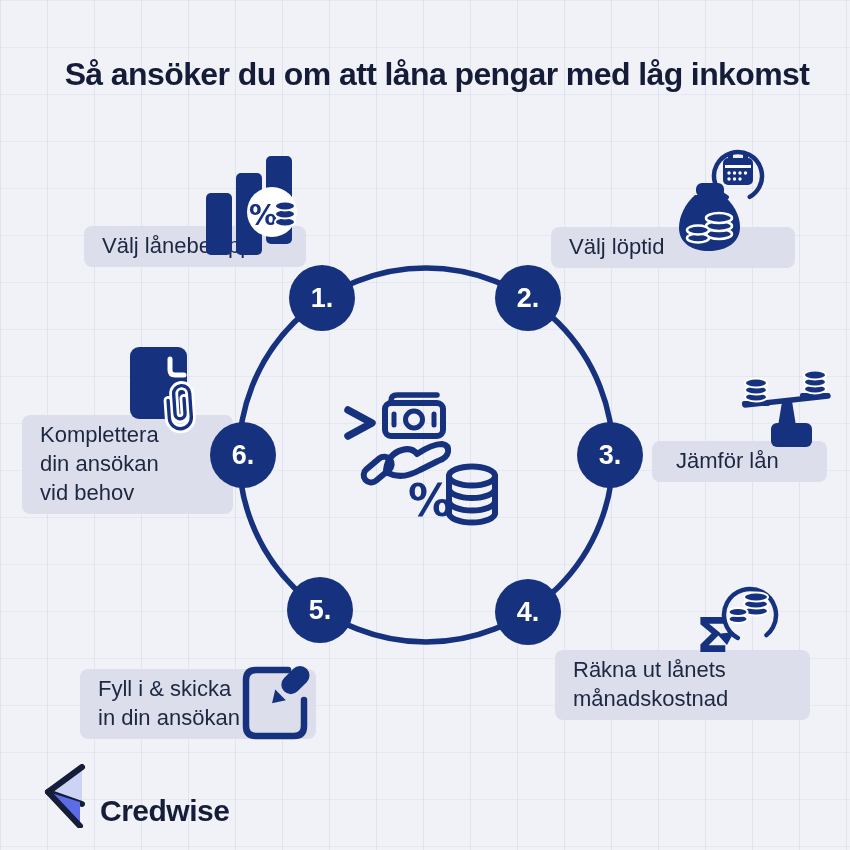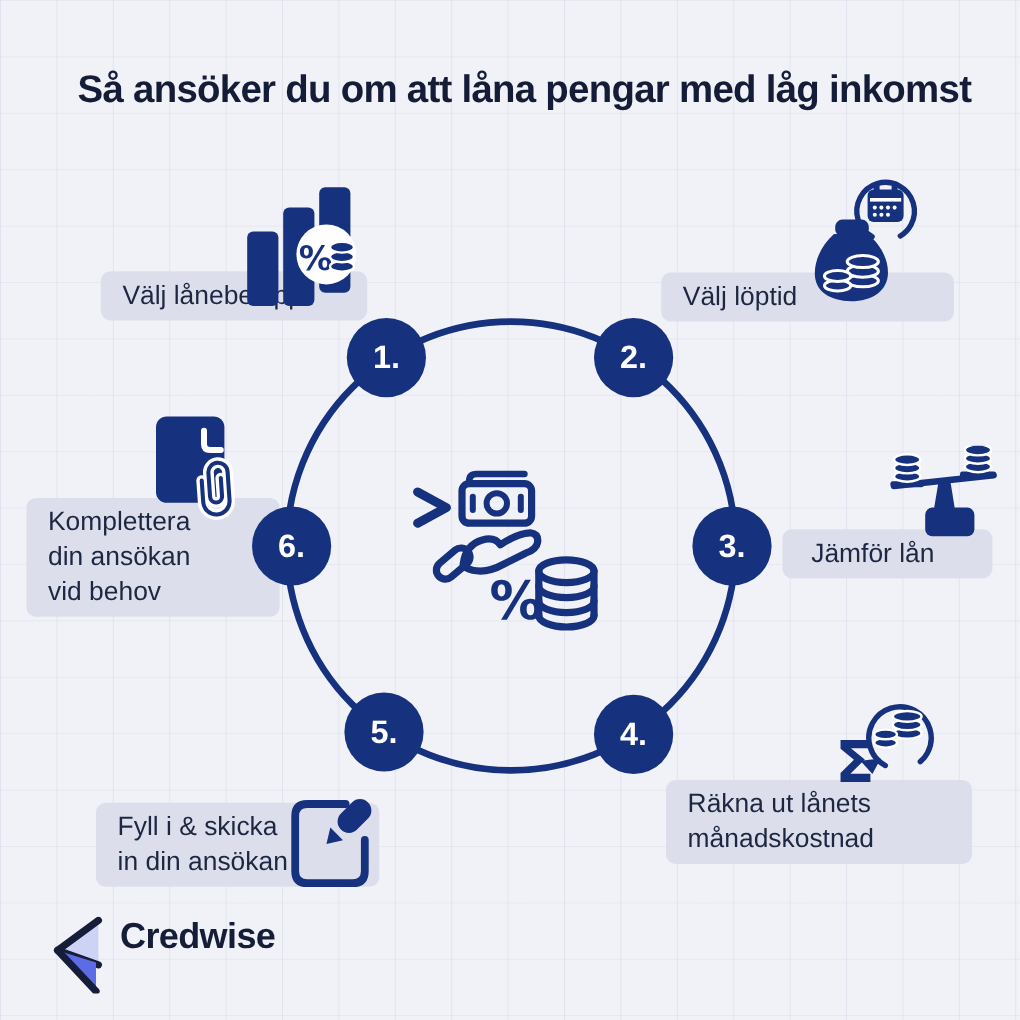--- a/index.html
+++ b/index.html
@@ -25,21 +25,21 @@
     display:flex; align-items:center; justify-content:center;
     z-index:5;
   }
   .pill {
     position:absolute; background:#dcdfeb; border-radius:8px;
     color:#1d2742; font-size:22px; line-height:1.32;
     padding:5px 12px 7px 18px; white-space:pre-line; z-index:3;
   }
   .icon { position:absolute; z-index:4; }
   svg text { font-family:"DejaVu Sans","Liberation Sans",sans-serif; }
-  .logo { position:absolute; left:36px; top:764px; display:flex; align-items:flex-start; z-index:6; }
+  .logo { position:absolute; left:36px; top:764px; display:flex; align-items:flex-end; z-index:6; }
   .logo-text {
     margin-left:14px; font-size:30px; font-weight:800; color:#151d38; letter-spacing:-0.5px;
   }
 </style>
 </head>
 <body>
 
 <div class="stage">
 
   <h1 class="title">Så ansöker du om att låna pengar med låg inkomst</h1>

